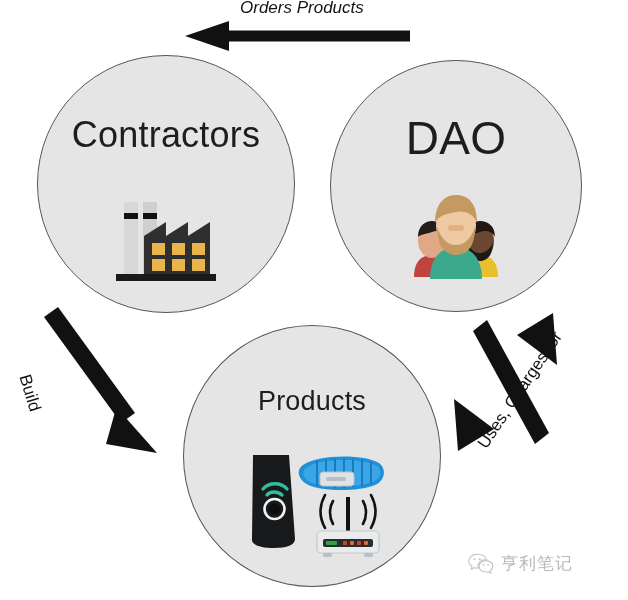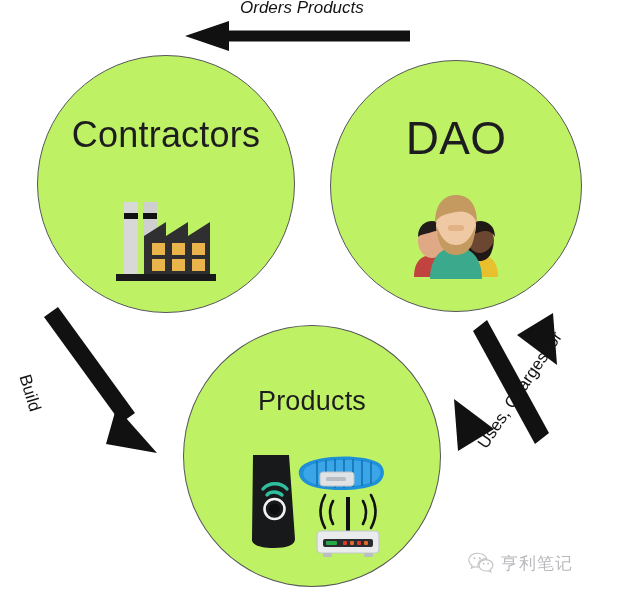--- a/index.html
+++ b/index.html
@@ -14,21 +14,21 @@
     position: relative;
     width: 628px;
     height: 600px;
     background: #ffffff;
     overflow: hidden;
   }
   .node-circle {
     position: absolute;
     border: 1.6px solid #55565a;
     border-radius: 50%;
-    background: #bef264;
+    background: #e5e5e5;
     box-sizing: border-box;
   }
   .node-label {
     position: absolute;
     left: 0;
     right: 0;
     text-align: center;
     font-family: "Liberation Sans", sans-serif;
     font-weight: 300;
     color: #1d1d1f;
@@ -46,21 +46,21 @@
     color: #141414;
     white-space: nowrap;
   }
   .italic-label {
     font-style: italic;
     font-weight: 400;
   }
   .wm {
     position: absolute;
     display: flex;
-    align-items: flex-start;
+    align-items: flex-end;
     gap: 7px;
     opacity: 0.62;
   }
   .wm-text {
     font-family: "DejaVu Sans", sans-serif;
     font-size: 17px;
     color: #8d8f96;
     letter-spacing: 1px;
   }
   svg { display: block; overflow: visible; }

